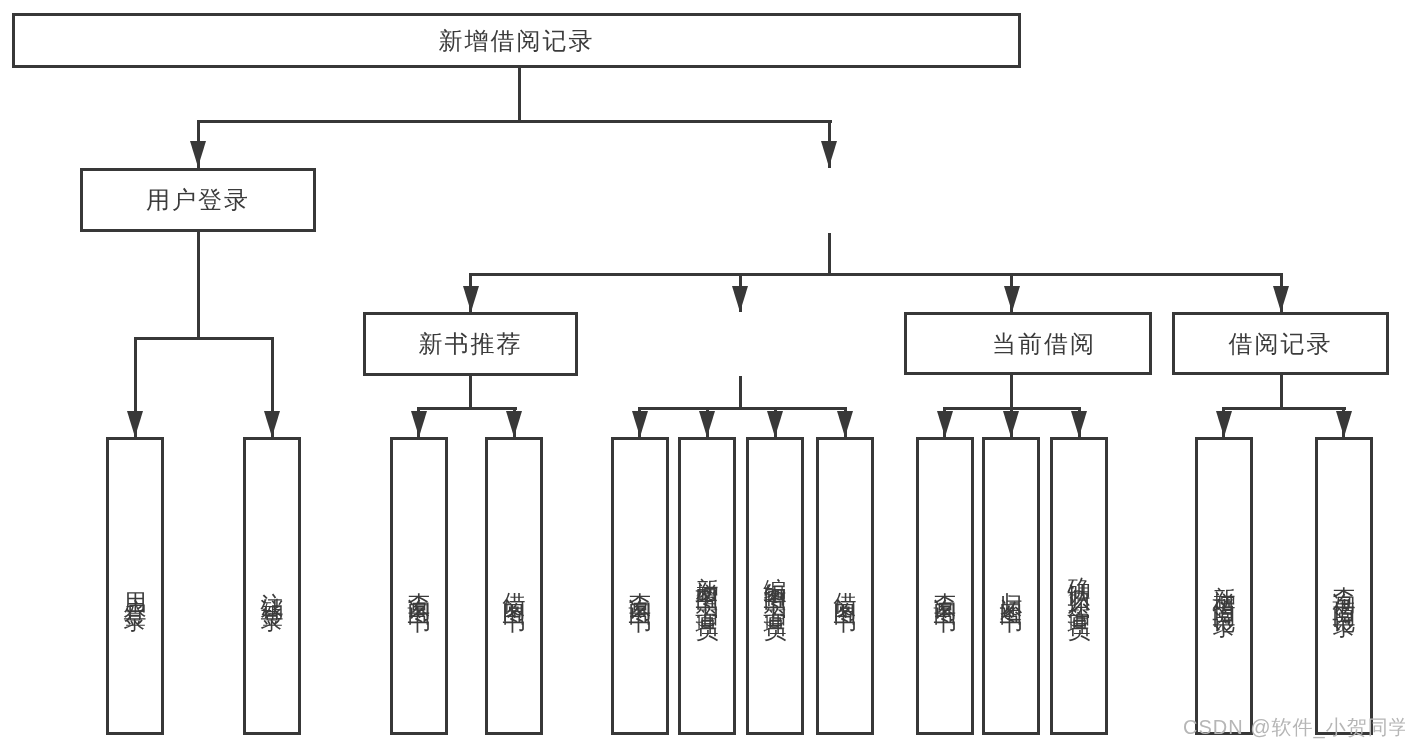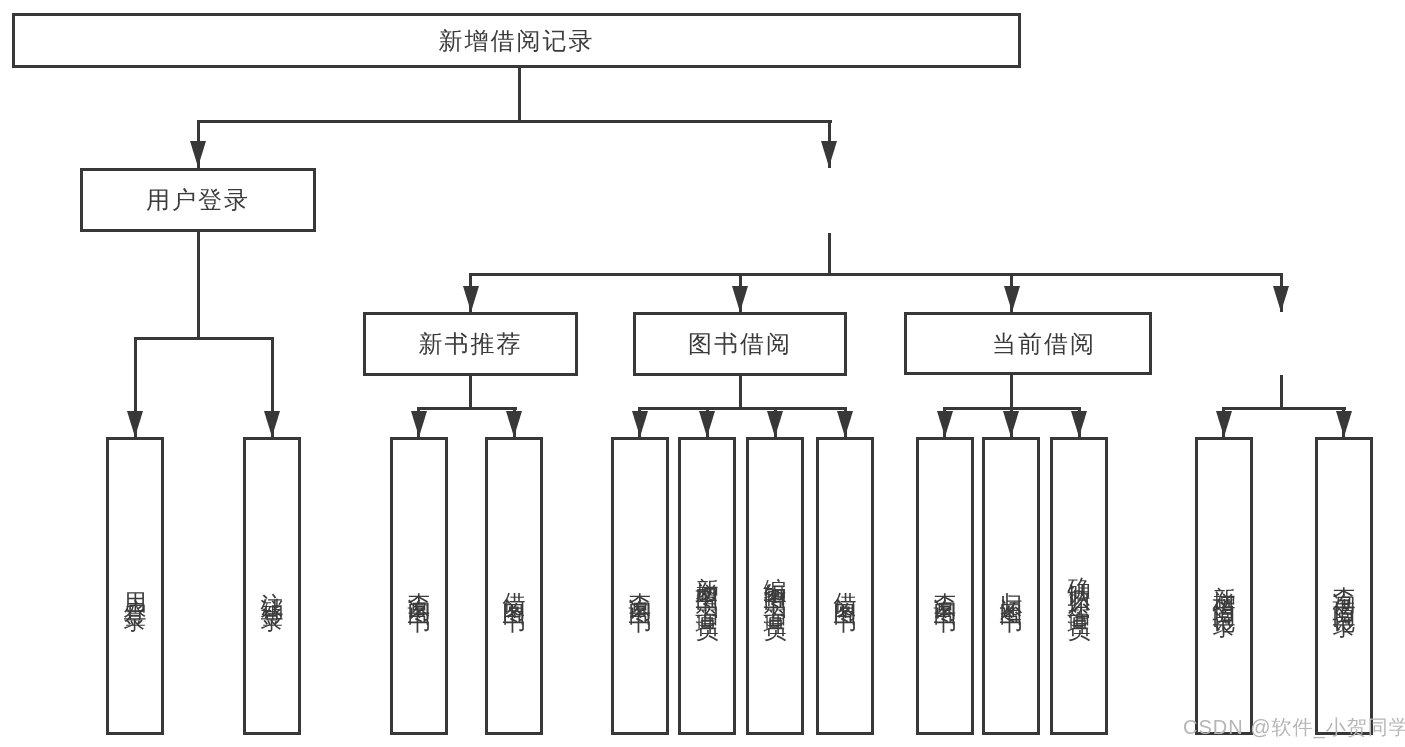--- a/index.html
+++ b/index.html
@@ -89,28 +89,28 @@
 
   <div class="box h" style="left:80px;top:168px;width:230px;height:58px;">
     <span>用户登录</span>
   </div>
 
 
   <div class="box h" style="left:363px;top:312px;width:209px;height:58px;text-align:center;">
     <span>新书推荐</span>
   </div>
 
-  <div class="box h" style="left:633px;top:312px;width:208px;height:58px;">
-    <span>图书借阅</span>
-  </div>
 
   <div class="box h" style="left:904px;top:312px;width:210px;height:57px;padding-left:32px;">
     <span>当前借阅</span>
   </div>
 
+  <div class="box h" style="left:1172px;top:312px;width:211px;height:57px;">
+    <span>借阅记录</span>
+  </div>
 
   <div class="box v" style="left:106px;top:437px;width:52px;height:292px;">
     <span>用户登录</span>
   </div>
   <div class="box v" style="left:243px;top:437px;width:52px;height:292px;">
     <span>注销登录</span>
   </div>
 
   <div class="box v" style="left:390px;top:437px;width:52px;height:292px;">
     <span>查询图书</span>

